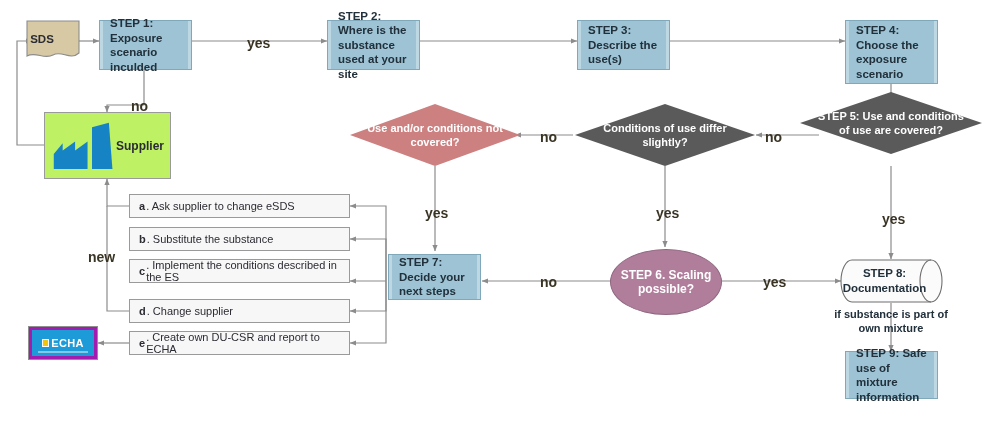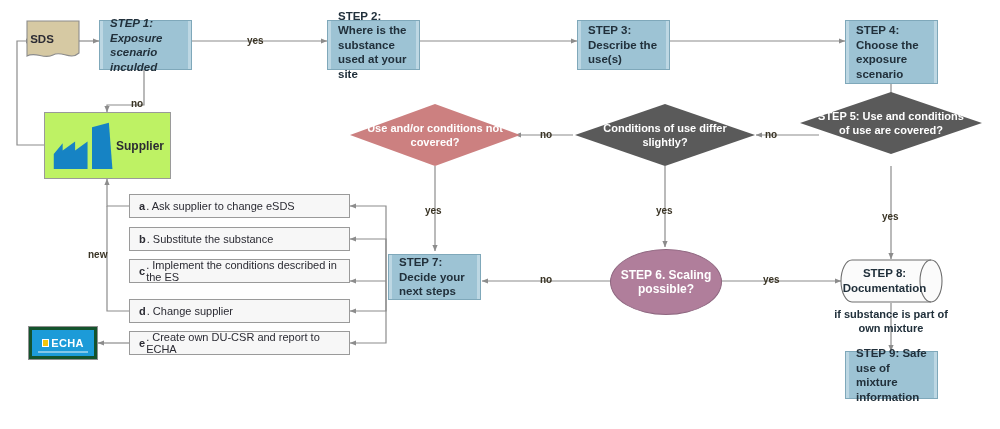--- a/index.html
+++ b/index.html
@@ -64,21 +64,21 @@
     display:flex;align-items:center;
     font-size:11px;
     color:#2b2b33;
     padding-left:9px;
   }
   .optbox b{font-weight:bold;margin-right:1px;}
   .optbox .rest{font-weight:normal;}
 
   
   .echa{
-    background:#14532d;
+    background:#a21caf;
     border:1px solid #8f8f8f;
     padding:3px;
     box-sizing:border-box;
   }
   .echa .inner{
     width:100%;height:100%;
     background:#1C9BD8;
     display:flex;align-items:center;justify-content:center;
     position:relative;
   }
@@ -127,21 +127,21 @@
     display:flex;align-items:center;justify-content:center;
     text-align:center;
     font-size:11.5px;font-weight:bold;line-height:15px;color:#21303b;
     padding-right:14px;
     box-sizing:border-box;
   }
 
   
   .elabel{
     position:absolute;
-    font-size:10px;
+    font-size:14px;
     font-weight:bold;
     color:#3a3425;
     white-space:nowrap;
   }
   .notecap{
     position:absolute;
     font-size:11px;font-weight:bold;line-height:14px;
     color:#21303b;text-align:center;white-space:nowrap;
   }
 
@@ -204,21 +204,21 @@
     </g>
   </svg>
 
   <div class="node sds" style="left:26px;top:20px;">
     <svg width="54" height="42" viewBox="0 0 54 42">
       <path d="M1,1 H53 V33 C44,41 36,30 27,35 C18,40 10,31 1,36 Z" fill="#D6C9A3" stroke="#8C8C8C" stroke-width="1.1"></path>
     </svg>
     <div class="lbl">SDS</div>
   </div>
 
-  <div class="node bluebox" style="left:99px;top:20px;width:93px;height:50px;font-style:italic;">
+  <div class="node bluebox" style="left:99px;top:20px;width:93px;height:50px;">
     <div class="lbl">STEP 1: Exposure scenario inculded</div>
   </div>
 
   <div class="node bluebox" style="left:327px;top:20px;width:93px;height:50px;">
     <div class="lbl">STEP 2: Where is the substance used at your site</div>
   </div>
 
   <div class="node bluebox" style="left:577px;top:20px;width:93px;height:50px;">
     <div class="lbl">STEP 3: Describe the use(s)</div>
   </div>

